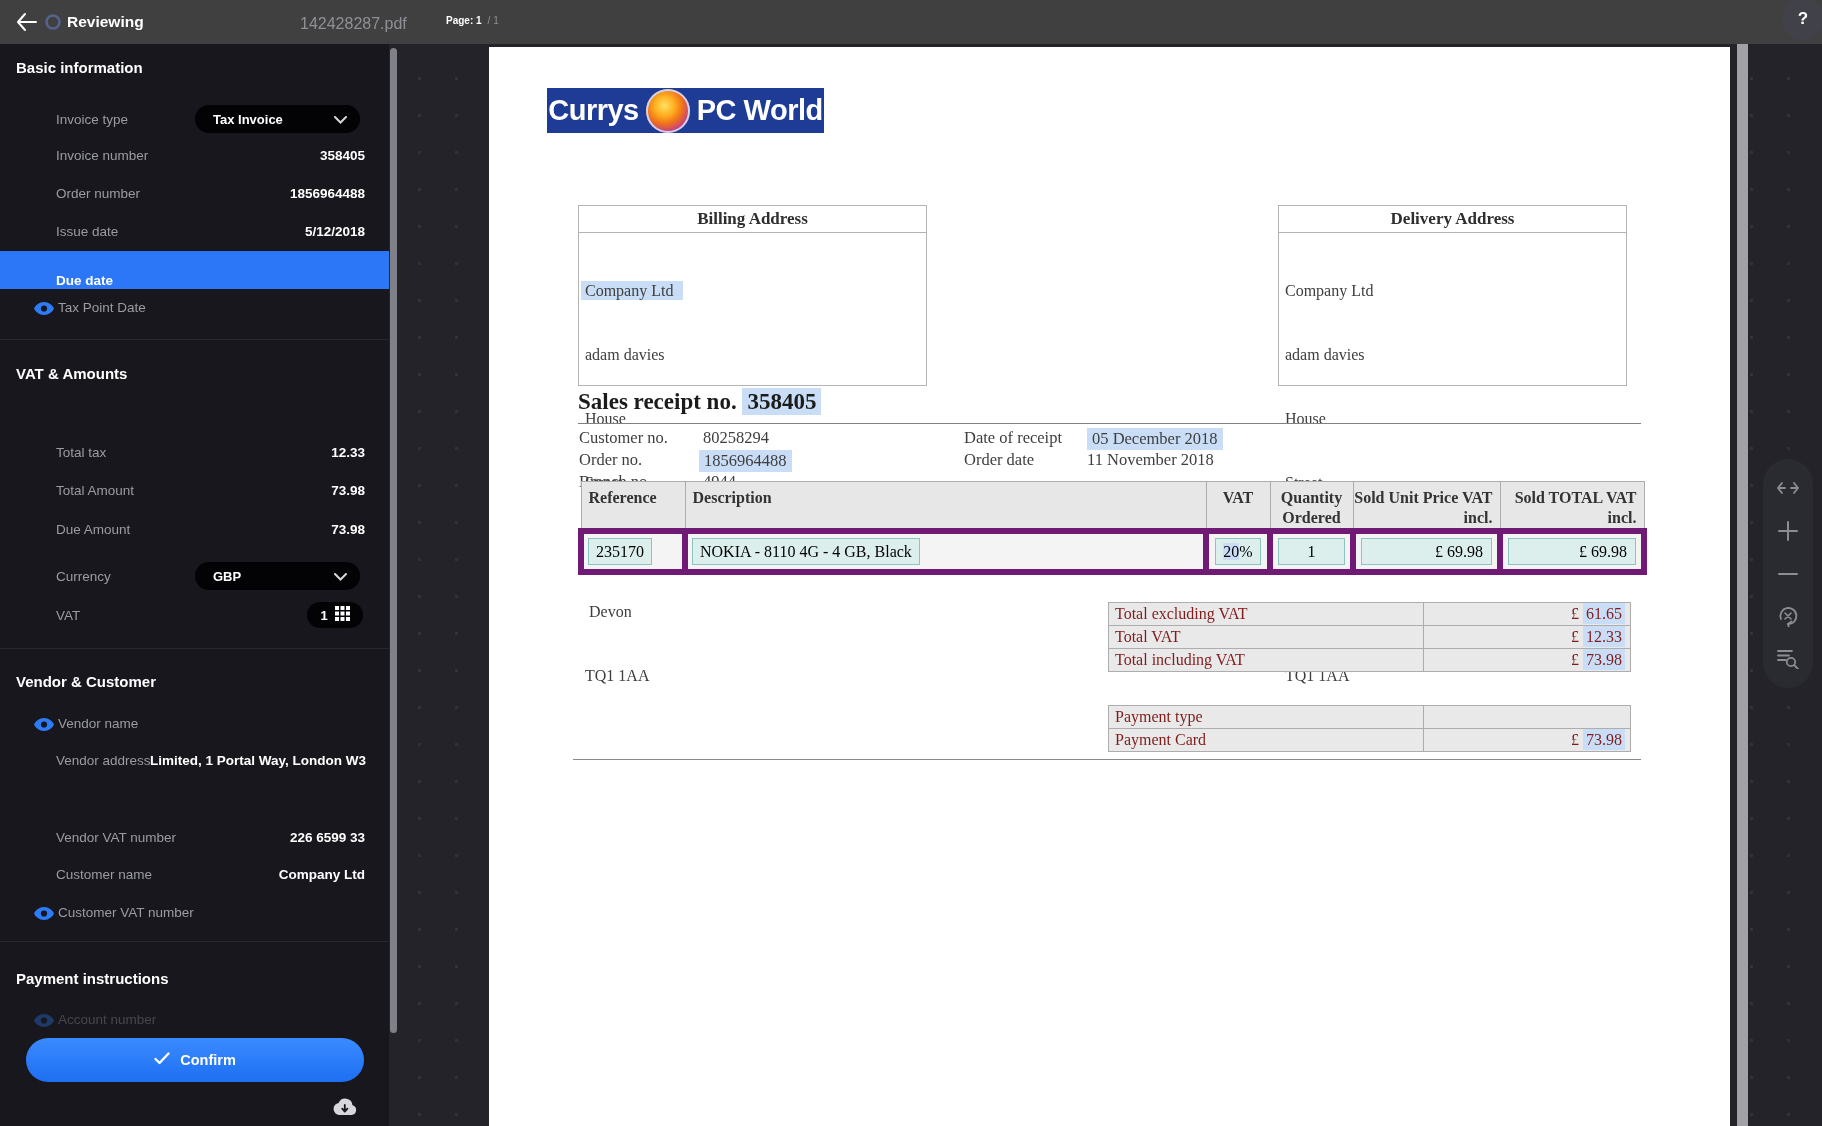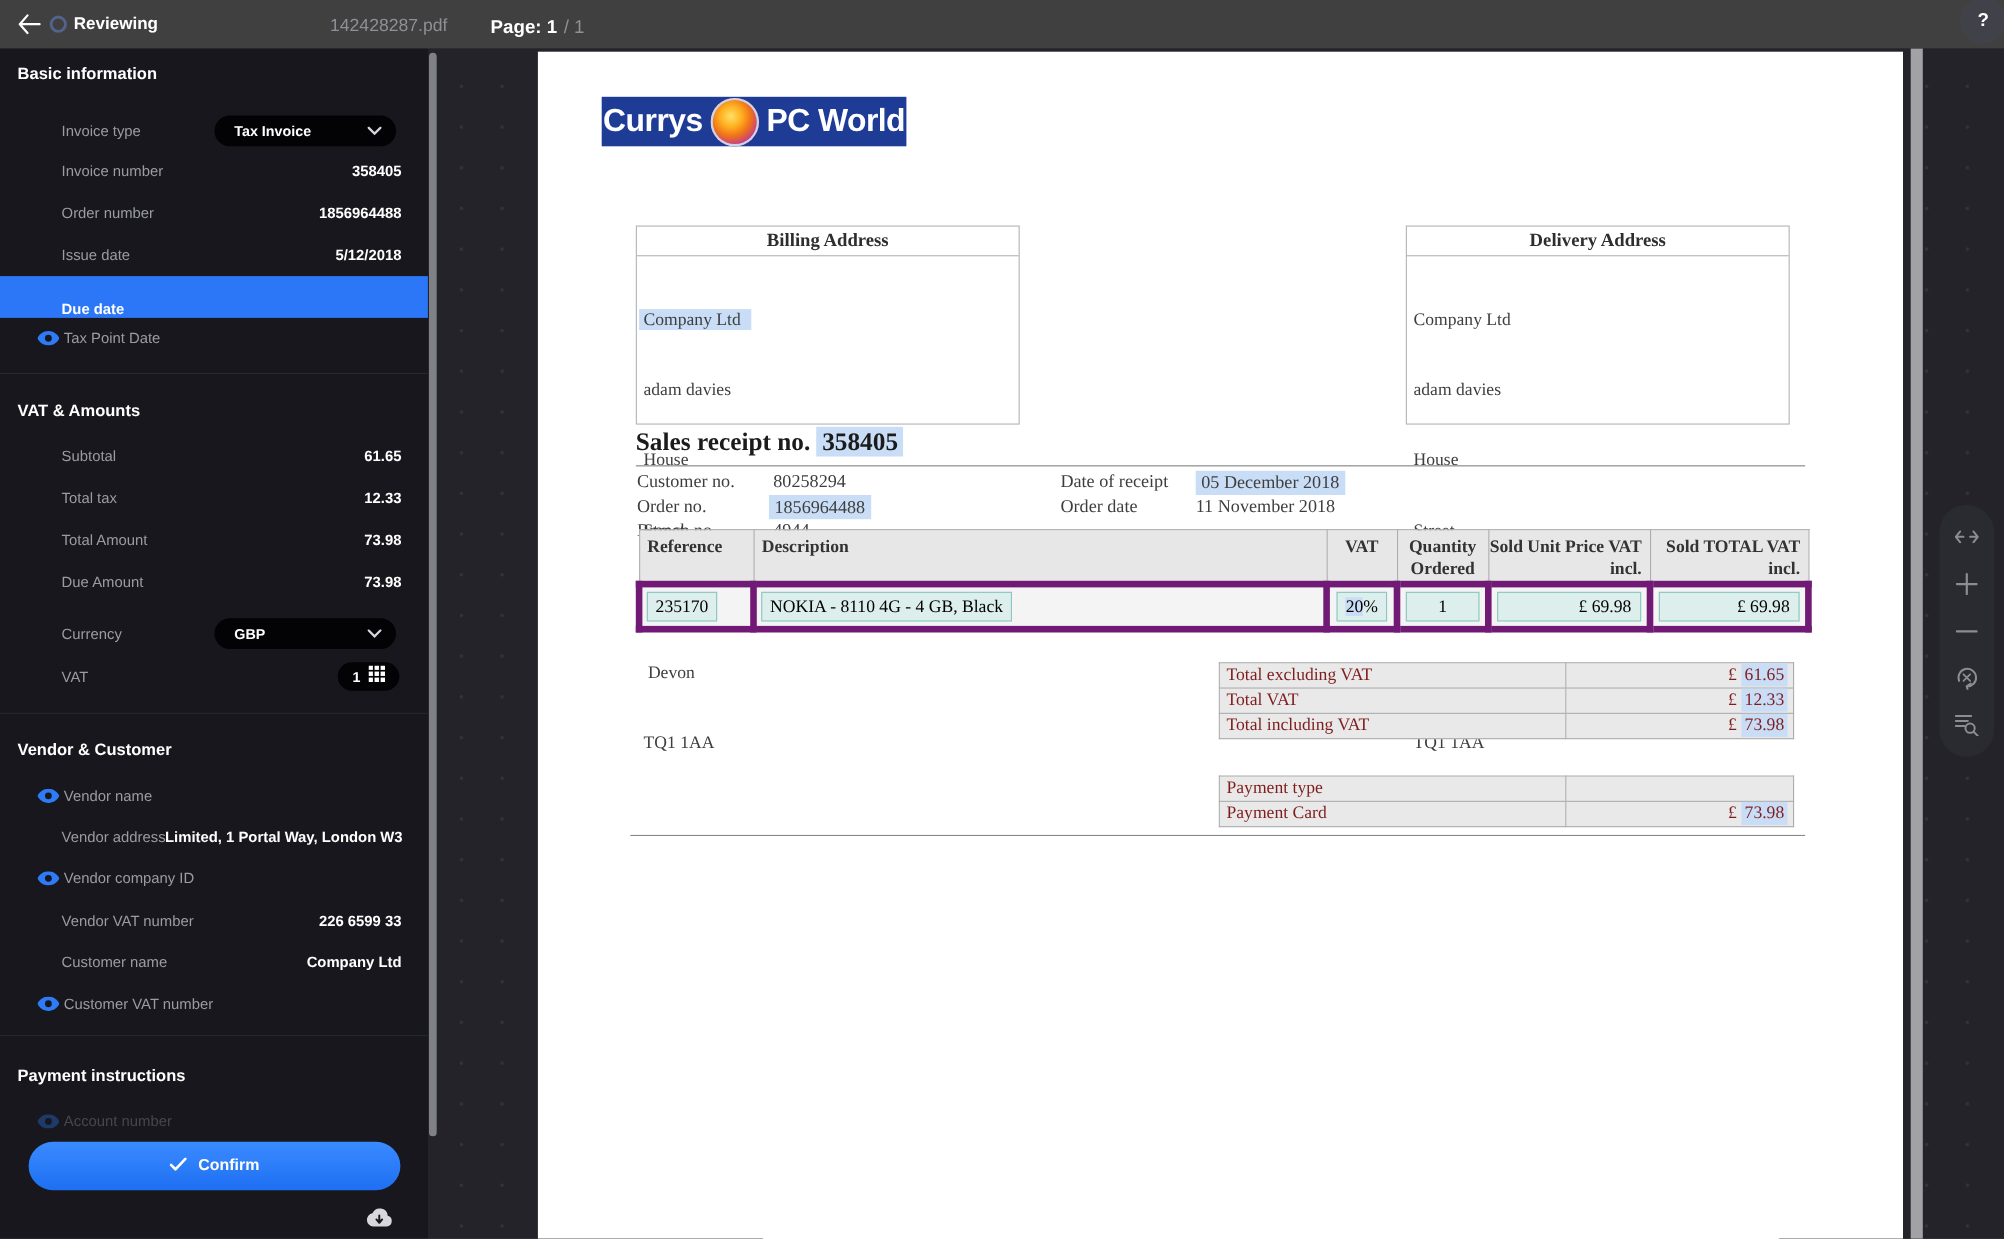--- a/index.html
+++ b/index.html
@@ -5,21 +5,21 @@
   * { margin:0; padding:0; box-sizing:border-box; }
   html,body { width:1822px; height:1126px; overflow:hidden; background:#232329;
               font-family:"Liberation Sans", sans-serif; }
 
   
   .topbar { position:absolute; left:0; top:0; width:1822px; height:44px; background:#404040; z-index:30; }
   .back-btn { position:absolute; left:16px; top:12px; width:22px; height:20px; cursor:pointer; }
   .ring-icon { position:absolute; left:44px; top:13px; }
   .tb-title { position:absolute; left:67px; top:13px; color:#fff; font-size:15.5px; font-weight:bold; }
   .tb-file { position:absolute; left:300px; top:15px; color:#8f8f96; font-size:16px;text-align:center; }
-  .tb-page { position:absolute; left:446px; top:15px; font-size:17px; }
+  .tb-page { position:absolute; left:446px; top:15px; font-size:10px; }
   .tb-page b { color:#fff; }
   .tb-page span { color:#8f8f96; margin-left:6px; }
   .help-btn { position:absolute; left:1782px; top:-2px; width:42px; height:42px; border-radius:50%;
               background:#41414a; color:#fff; font-size:17px; font-weight:bold; text-align:center;
               line-height:42px; cursor:pointer; }
 
   
   .viewport { position:absolute; left:389px; top:44px; width:1433px; height:1082px;
               background-color:#232329;
               background-image:radial-gradient(circle, #32323b 1.6px, transparent 1.9px);
@@ -180,24 +180,20 @@
           <circle cx="10" cy="6.5" r="3.1" fill="#17171d"></circle>
         </svg>
     </span>
     <span class="slabel after-eye">Tax Point Date</span>
   </div>
 
   <div class="sdivider" style="top:295px"></div>
 
   <div class="sheading" style="top:321px">VAT &amp; Amounts</div>
 
-  <div class="srow" style="top:351px">
-    <span class="slabel">Subtotal</span>
-    <span class="svalue">61.65</span>
-  </div>
   <div class="srow" style="top:389px">
     <span class="slabel">Total tax</span>
     <span class="svalue">12.33</span>
   </div>
   <div class="srow" style="top:427px">
     <span class="slabel">Total Amount</span>
     <span class="svalue">73.98</span>
   </div>
   <div class="srow" style="top:466px">
     <span class="slabel">Due Amount</span>
@@ -250,29 +246,20 @@
         </svg>
     </span>
     <span class="slabel after-eye">Vendor name</span>
   </div>
 
   <div class="srow" style="top:697px">
     <span class="slabel">Vendor address</span>
     <span class="svalue clip">Limited, 1 Portal Way, London W3 6</span>
   </div>
 
-  <div class="srow" style="top:735px">
-    <span class="eye">
-      <svg width="20" height="13" viewBox="0 0 20 13">
-          <path d="M10 0C5.2 0 1.6 3 0 6.5 1.6 10 5.2 13 10 13s8.4-3 10-6.5C18.4 3 14.8 0 10 0z" fill="#2d7bf7"></path>
-          <circle cx="10" cy="6.5" r="3.1" fill="#17171d"></circle>
-        </svg>
-    </span>
-    <span class="slabel after-eye">Vendor company ID</span>
-  </div>
 
   <div class="srow" style="top:774px">
     <span class="slabel">Vendor VAT number</span>
     <span class="svalue">226 6599 33</span>
   </div>
 
   <div class="srow" style="top:811px">
     <span class="slabel">Customer name</span>
     <span class="svalue">Company Ltd</span>
   </div>

